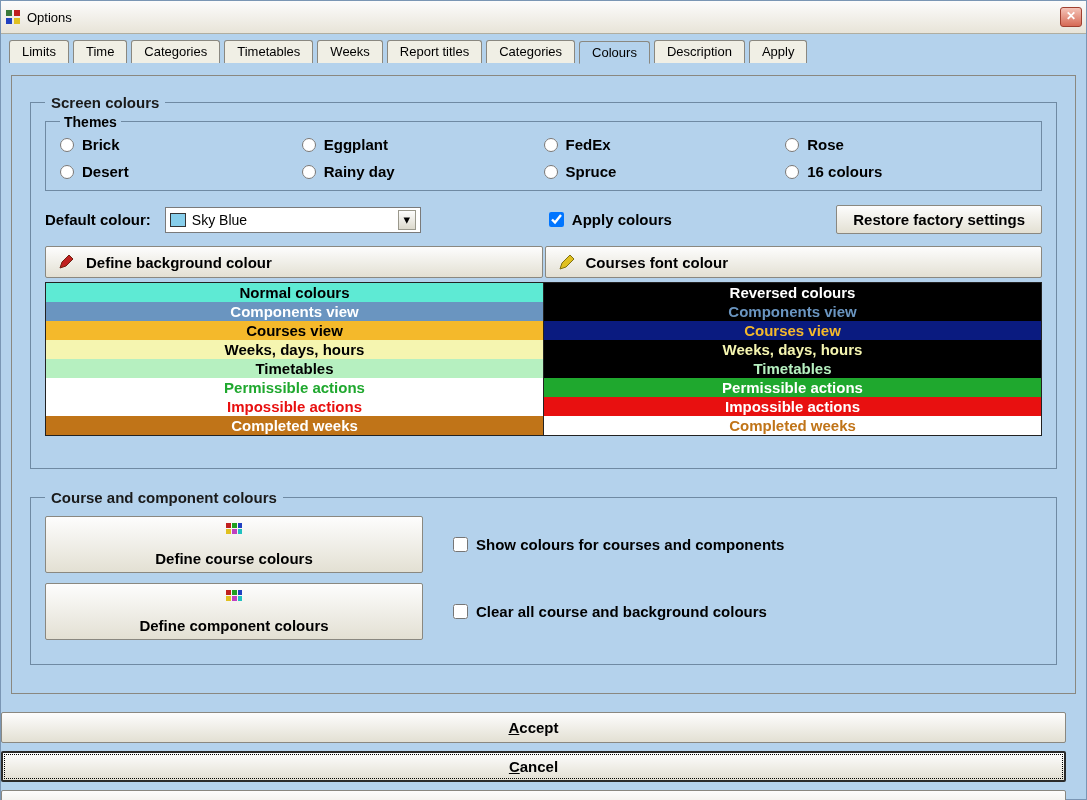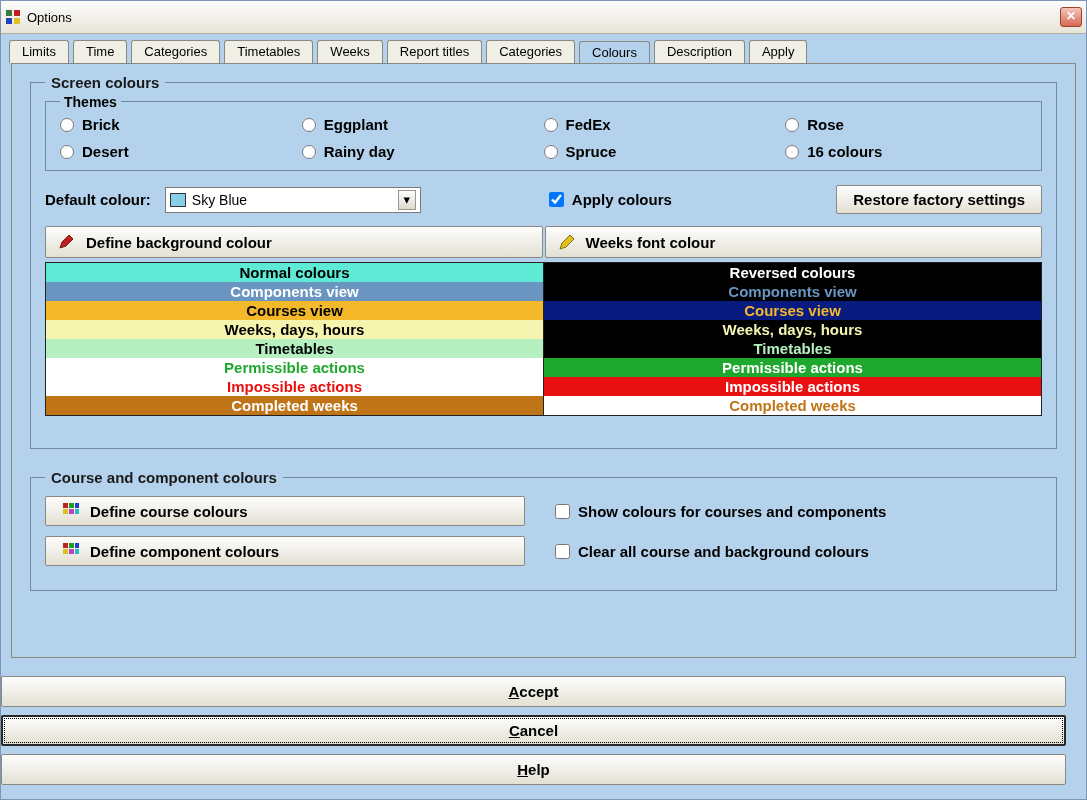--- a/index.html
+++ b/index.html
@@ -59,26 +59,26 @@
   border-radius: 3px 3px 0 0;
   cursor: pointer;
 }
 .tab.active {
   background: #b4d2ec;
   border-bottom: 1px solid #b4d2ec;
   position: relative;
   top: 1px;
 }
 .panel {
-  margin: 0 10px 8px 10px;
+  margin: 12px 10px 8px 10px;
   border: 1px solid #8a8880;
   border-top: 1px solid #8a8880;
   background: #b4d2ec;
   flex: 1;
-  padding: 10px 18px 8px 18px;
+  padding: 18px 18px 8px 18px;
   position: relative;
 }
 fieldset {
   border: 1px solid #6f8aa3;
   padding: 10px 14px 14px 14px;
   margin-bottom: 20px;
 }
 legend {
   padding: 0 6px;
   font-size: 15px;
@@ -189,21 +189,21 @@
   border-right: 1px solid #222;
 }
 .ct-head-l { background: #5eead4; color: #000; }
 .ct-head-r { background: #000; color: #fff; }
 .section2-row {
   display: flex;
   align-items: center;
   gap: 30px;
   margin-bottom: 10px;
 }
-.section2-row .btn { width: 480px; text-align: left; display: flex; align-items: center; gap: 10px; }
+.section2-row .btn { width: 378px; text-align: left; display: flex; align-items: center; gap: 10px; flex-direction: column; }
 .grid-icon { width: 18px; height: 18px; }
 .bottom-bar {
   display: flex;
   justify-content: flex-end;
   gap: 8px;
   padding: 10px 20px 14px 0;
   flex-direction: column;
 }
 .bottom-bar .btn { min-width: 100px; text-align: center; padding: 6px 18px; }
 .btn.selected { outline: 1px dotted #000; outline-offset: -4px; border: 2px solid #2a2a2a; padding: 5px 17px; }
@@ -306,21 +306,21 @@
               </svg>
           </span>
           <span>Define background colour</span>
         </button>
         <button class="btn wide-btn">
           <span class="pen-icon">
             <svg viewBox="0 0 18 18">
                 <path d="M2 16 L4 10 L12 2 L16 6 L8 14 Z" fill="#e0c020" stroke="#807010"></path>
               </svg>
           </span>
-          <span>Weeks font colour</span>
+          <span>Courses font colour</span>
         </button>
       </div>
 
       <table class="colour-table">
         <tbody>
             <tr>
           <td class="ct-head-l">Normal colours</td>
           <td class="ct-head-r">Reversed colours</td>
         </tr>
         </tbody>

